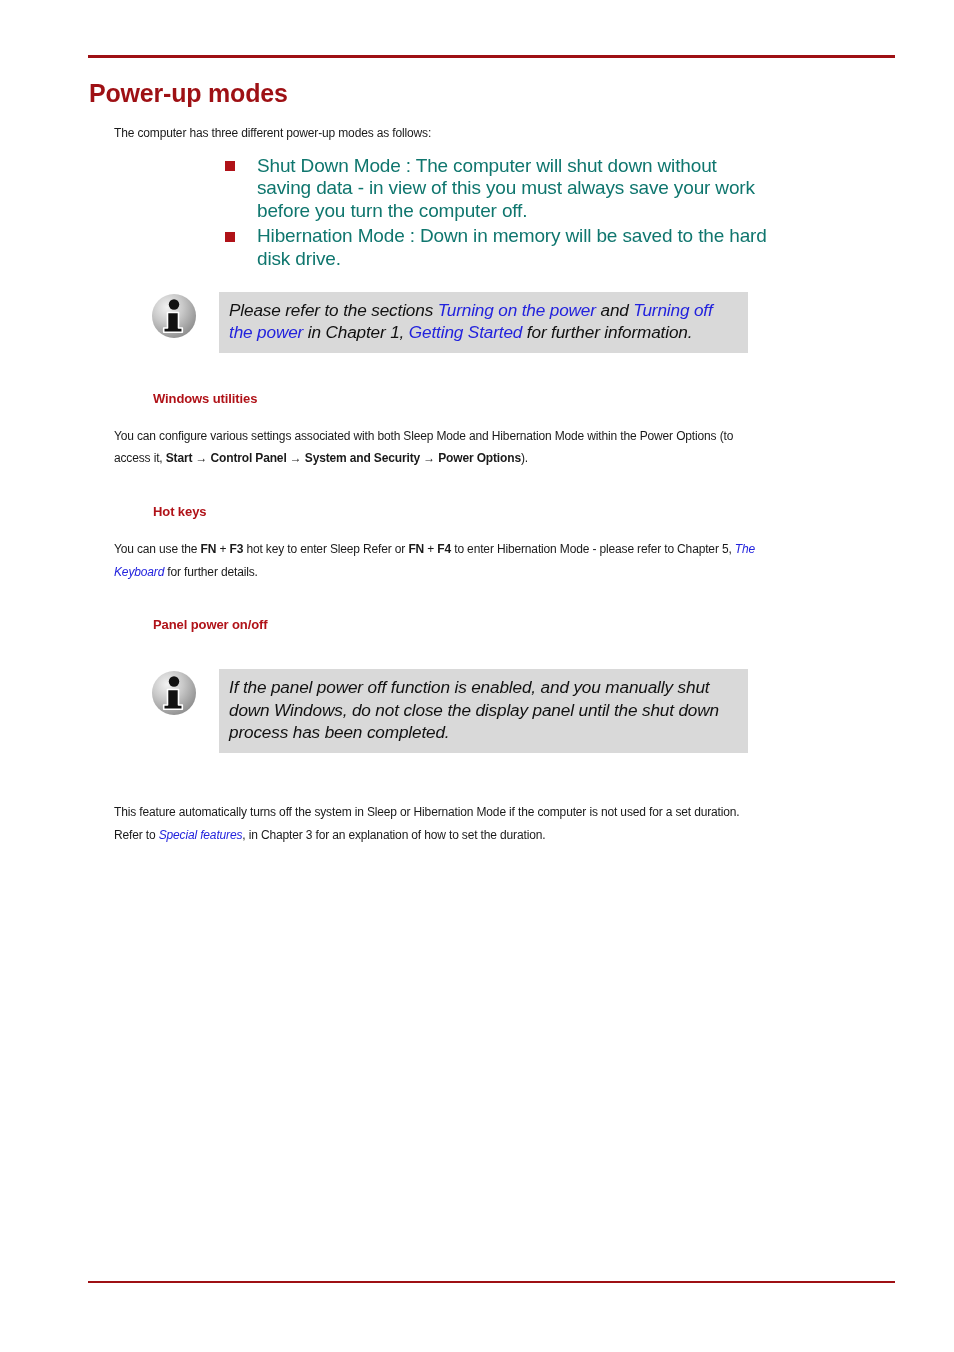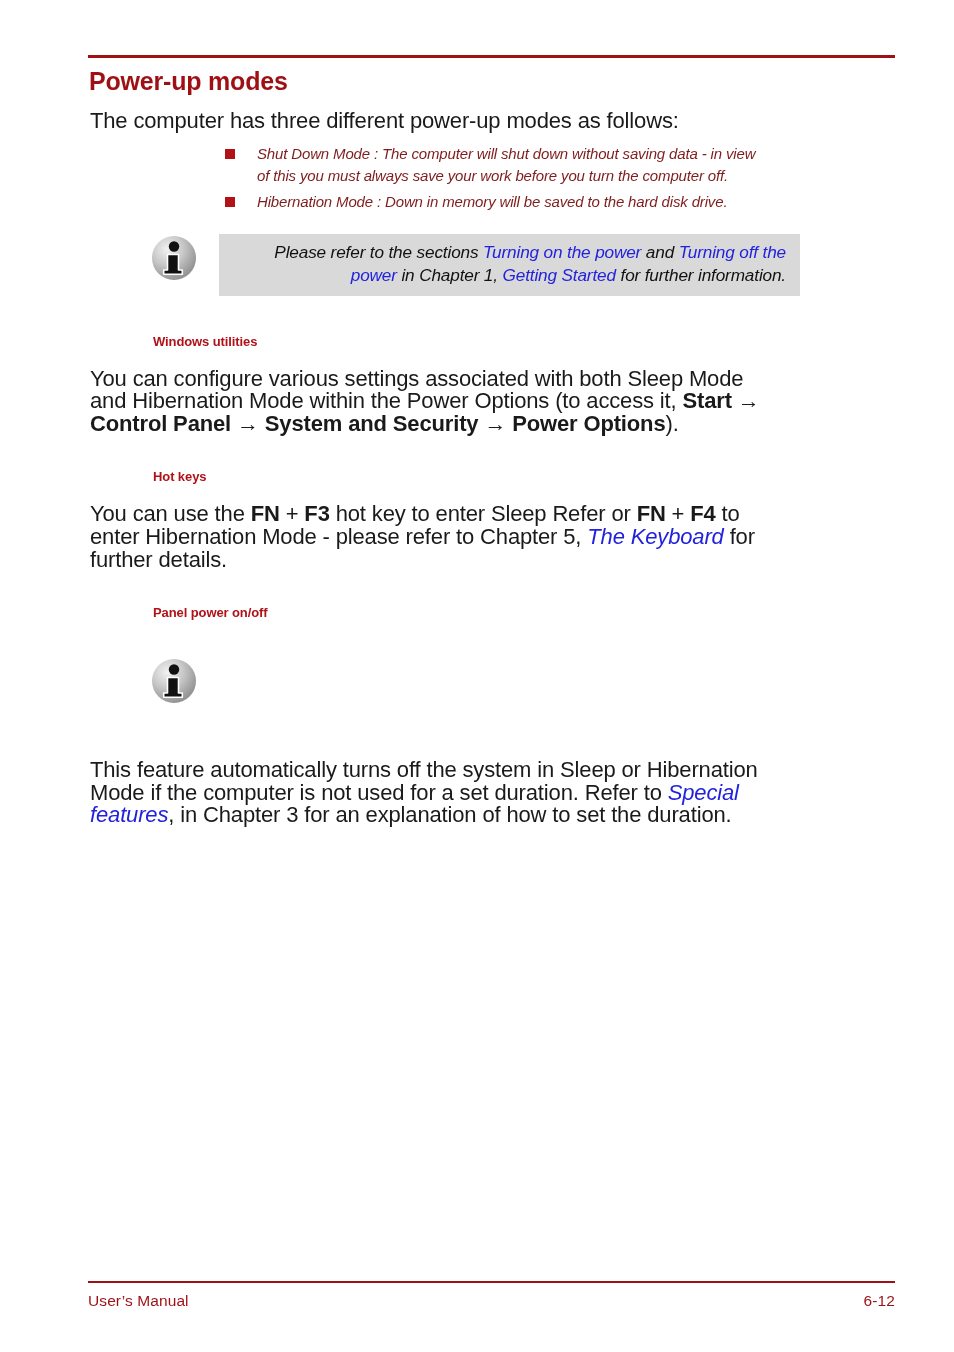--- a/index.html
+++ b/index.html
@@ -40,21 +40,21 @@
     top: 55px;
     width: 807px;
     height: 3px;
     background: #9E1014;
   }
 
   
   .content {
     position: absolute;
     left: 0;
-    top: 66px;
+    top: 78px;
     width: 824px;
   }
 
   h1.chapter-heading {
     margin: 0;
     padding: 0 0 0 89px;
     font-size: 25px;
     line-height: 30px;
     font-weight: bold;
     color: #9E1014;
@@ -69,42 +69,41 @@
     font-weight: bold;
     color: #B01218;
     letter-spacing: -0.1px;
   }
 
   p.body-text, ul.bullets {
     margin: 0;
     padding: 0;
   }
   p.body-text {
-    padding-left: 90px;
+    padding-left: 114px;
     padding-right: 56px;
-    font-size: 22px;
+    font-size: 12px;
     line-height: 22.6px;
     color: #1a1a1a;
     letter-spacing: -0.15px;
   }
 
   ul.bullets {
     list-style: none;
     padding-left: 219px;
     padding-right: 56px;
   }
   ul.bullets li {
     position: relative;
     padding-left: 38px;
-    font-size: 15px;
+    font-size: 19px;
     line-height: 22.6px;
-    color: #7f1d1d;
+    color: #0f766e;
     letter-spacing: -0.15px;
     margin-bottom: 3px;
-    font-style: italic;
   }
   ul.bullets li .bullet-square {
     position: absolute;
     left: 6px;
     top: 6.5px;
     width: 10px;
     height: 10px;
     background: #B01218;
   }
 
@@ -117,27 +116,26 @@
   .note-icon {
     position: absolute;
     left: 150px;
     top: 0px;
     width: 48px;
     height: 48px;
   }
   .note-body {
     background: #D9D9D9;
     padding: 7px 14px 9px 10px;
-    margin-right: 24px;
+    margin-right: 76px;
     font-size: 17.2px;
     line-height: 22.6px;
     font-style: italic;
     color: #111111;
     letter-spacing: -0.15px;
-    text-align: right;
   }
 
   .link {
     color: #2222DD;
     font-style: italic;
   }
   .bold {
     font-weight: bold;
     text-align: center;
   }
@@ -259,30 +257,27 @@
               <stop offset="0%" stop-color="#f2f2f2"></stop>
               <stop offset="45%" stop-color="#c9c9c9"></stop>
               <stop offset="100%" stop-color="#8a8a8a"></stop>
             </radialGradient>
           </defs>
           <circle cx="24" cy="24" r="22" fill="url(#g2)"></circle>
           <circle cx="24" cy="12.5" r="5.2" fill="#111111"></circle>
           <path d="M17.5 20.5 h11 v15.5 h3.8 v4.2 h-18.6 v-4.2 h3.8 z" fill="#111111" stroke="#ffffff" stroke-width="1.6" stroke-linejoin="round"></path>
         </svg>
       </span>
+      <div class="note-body">If the panel power off function is enabled, and you manually shut down Windows, do not close the display panel until the shut down process has been completed.</div>
     </div>
 
     <div class="sp-34"></div>
 
 
     <div class="sp-14"></div>
 
     <p class="body-text"><span>This feature automatically turns off the system in Sleep or Hibernation Mode if the computer is not used for a set duration. Refer to </span><span class="link">Special features</span><span>, in Chapter 3 for an explanation of how to set the duration.</span></p>
 
   </div>
 
   <div class="footer-rule"></div>
-  <div class="footer">
-    <span class="footer-left">User’s Manual</span>
-    <span class="footer-right">6-12</span>
-  </div>
 
 </div>
 
 </body></html>

